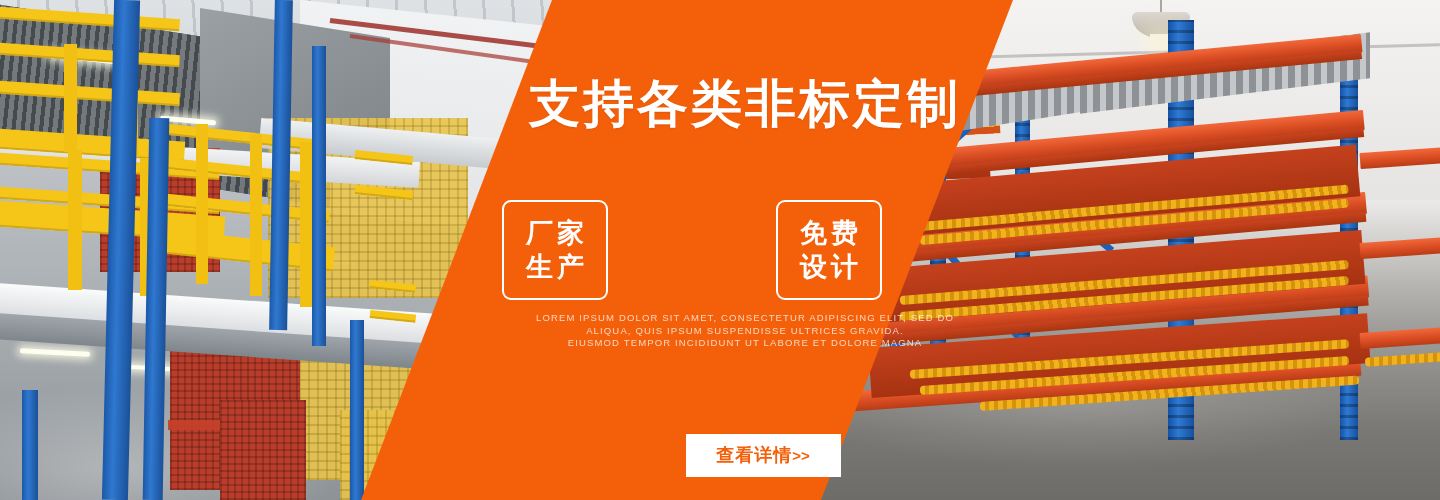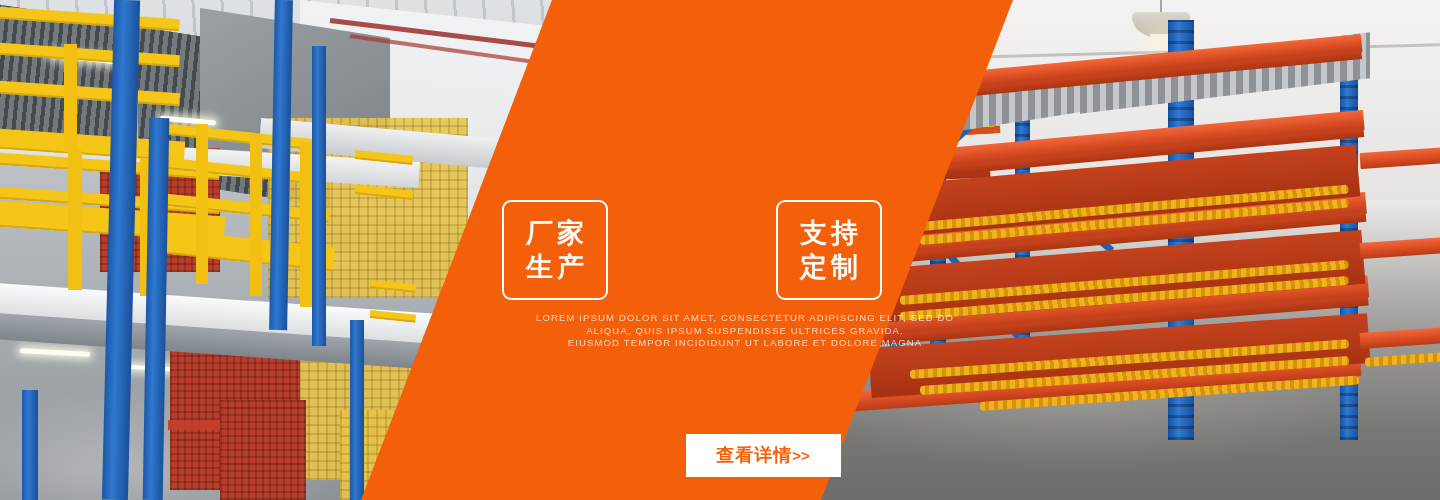--- a/index.html
+++ b/index.html
@@ -408,30 +408,31 @@
     <div class="beam" style="left:580px;top:150px;width:90px;height:16px;transform:rotate(-4deg);"></div>
     <div class="beam" style="left:580px;top:240px;width:90px;height:16px;transform:rotate(-4deg);"></div>
     <div class="beam" style="left:580px;top:330px;width:90px;height:16px;transform:rotate(-4deg);"></div>
     <div class="roller" style="left:585px;top:355px;width:80px;transform:rotate(-4deg);"></div>
   </div>
 
   <div class="panel"></div>
 
   <div class="panel-content">
 
+    <div class="headline">支持各类非标定制</div>
 
 
     <div class="badges">
       <div class="badge">
         <span>厂家</span>
         <span>生产</span>
       </div>
       <div class="badge">
-        <span>支持</span>
-        <span>定制</span>
+        <span>免费</span>
+        <span>设计</span>
       </div>
     </div>
 
     <div class="lorem">
       <div>LOREM IPSUM DOLOR SIT AMET, CONSECTETUR ADIPISCING ELIT, SED DO</div>
       <div>ALIQUA, QUIS IPSUM SUSPENDISSE ULTRICES GRAVIDA.</div>
       <div>EIUSMOD TEMPOR INCIDIDUNT UT LABORE ET DOLORE MAGNA</div>
     </div>
 
     <div class="cta-wrap">

